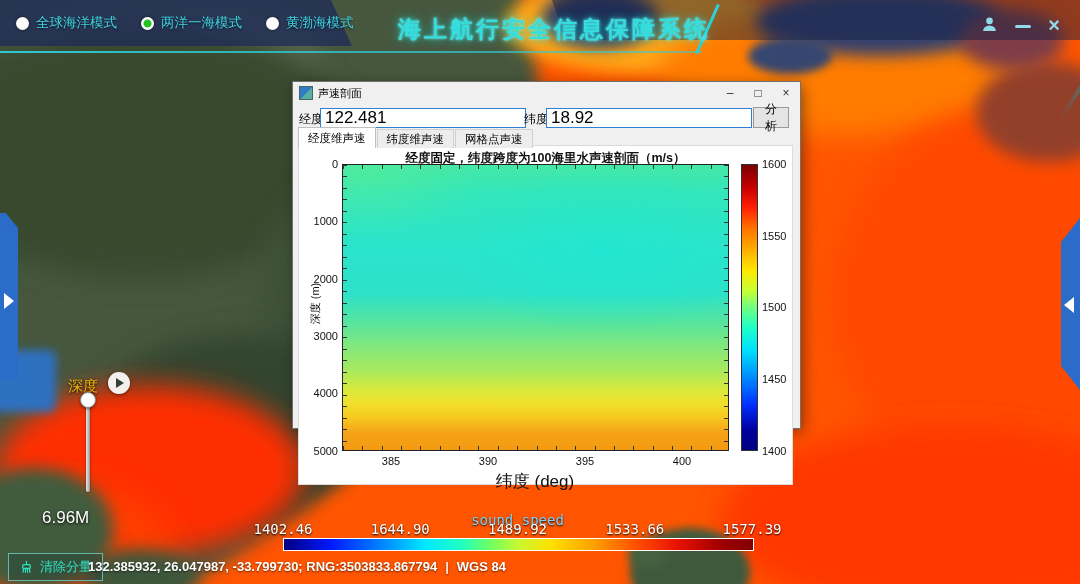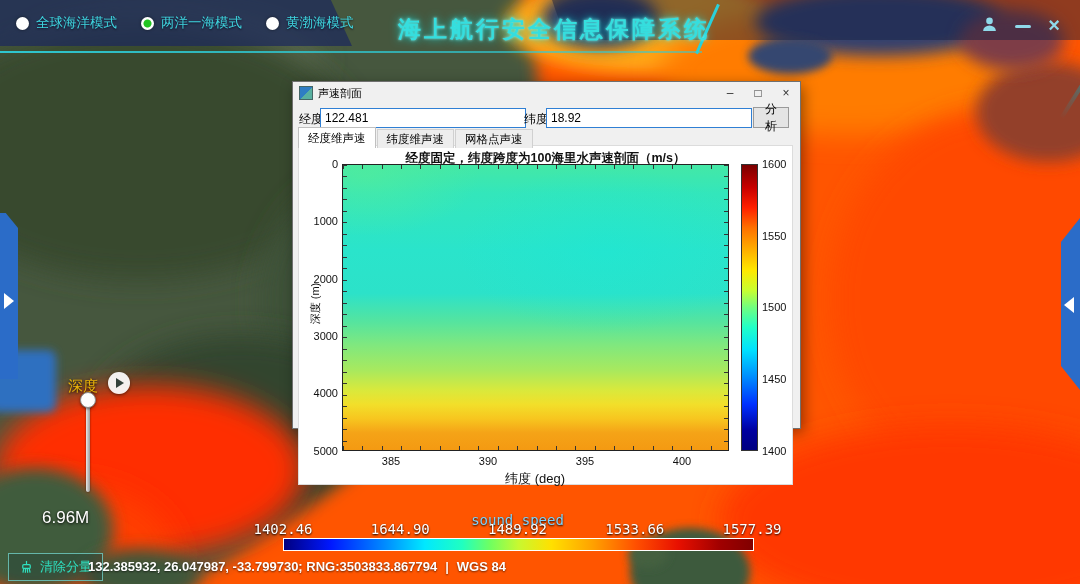--- a/index.html
+++ b/index.html
@@ -71,21 +71,21 @@
   #dlg-titlebar{left:0;top:0;right:0;height:22px;display:flex;align-items:center;background:#f0f0f0;}
   #dlg-icon{width:12px;height:12px;margin:0 5px 0 6px;
     background:linear-gradient(135deg,#2e7dc4 0 50%,#58b0a0 50% 100%);border:1px solid #466;}
   #dlg-title{font-size:11px;}
   #dlg-buttons{margin-left:auto;display:flex;align-items:center;gap:0;}
   .dlg-btn{width:28px;height:22px;display:flex;align-items:center;justify-content:center;
     font-size:12px;color:#333;cursor:pointer;}
   
   .fld-label{position:absolute;top:29px;font-size:12px;}
   .fld{position:absolute;top:26px;height:18px;border:1px solid #2f7fd4;background:#fff;
-    font-size:12px;padding:0 4px;font-family:inherit;}
+    font-size:17px;padding:0 4px;font-family:inherit;}
   #analyze-btn{left:460px;top:25px;width:36px;height:21px;background:#e4e4e4;border:1px solid #9a9a9a;
     font-size:12px;display:flex;align-items:center;justify-content:center;cursor:pointer;}
   
   #tabs{left:5px;top:45px;display:flex;align-items:flex-end;z-index:2;}
   .tab{padding:2px 9px 2px;font-size:11.5px;border:1px solid #d0d0d0;border-bottom:none;
     background:#ededed;margin-right:1px;cursor:pointer;height:14px;line-height:14px;}
   .tab.active{background:#fff;border-color:#c0c0c0;position:relative;z-index:3;height:16px;line-height:16px;}
   
   #chart-panel{left:5px;top:63px;width:495px;height:340px;background:#fff;border:1px solid #dcdcdc;
     box-sizing:border-box;}
@@ -97,21 +97,21 @@
       linear-gradient(to bottom,#44e8a6 0%,#33e6bb 10%,#2ae4cb 30%,#2ce2c9 45%,#55e49f 55%,
         #7fe87f 63%,#a8e95e 72%,#d9e93c 79%,#f2df2a 84%,#f7c61f 89%,#f5a317 94%,#f49a12 100%);}
   .ticks-x{position:absolute;left:0;right:0;height:4px;
     background:repeating-linear-gradient(to right,#333 0 1px,transparent 1px 19.35px);}
   .ticks-y{position:absolute;top:0;bottom:0;width:4px;
     background:repeating-linear-gradient(to bottom,#333 0 1px,transparent 1px 11.48px);}
   .ylab{position:absolute;width:30px;text-align:right;font-size:11px;color:#111;}
   .xlab{position:absolute;width:40px;text-align:center;font-size:11px;color:#111;}
   #y-axis-title{left:-16px;top:150px;width:64px;text-align:center;font-size:11px;
     transform:rotate(-90deg);color:#111;}
-  #x-axis-title{left:186px;top:324px;width:100px;text-align:center;font-size:13px;color:#111;}
+  #x-axis-title{left:186px;top:324px;width:100px;text-align:center;font-size:17px;color:#111;}
   #colorbar{left:442px;top:18px;width:17px;height:287px;border:1px solid #333;box-sizing:border-box;
     background:linear-gradient(to bottom,#7a0000 0%,#c80000 8%,#ff2000 15%,#ff7000 22%,#ffb000 30%,
       #ffe800 37%,#c8ff30 44%,#70ff80 50%,#20ffc8 57%,#00e0ff 65%,#0090ff 74%,#0030ff 84%,
       #0000a0 93%,#000080 100%);}
   .cblab{position:absolute;left:463px;width:34px;font-size:11px;color:#111;}
   
   .icon-svg{display:block;}
 </style>
 </head>
 <body>

